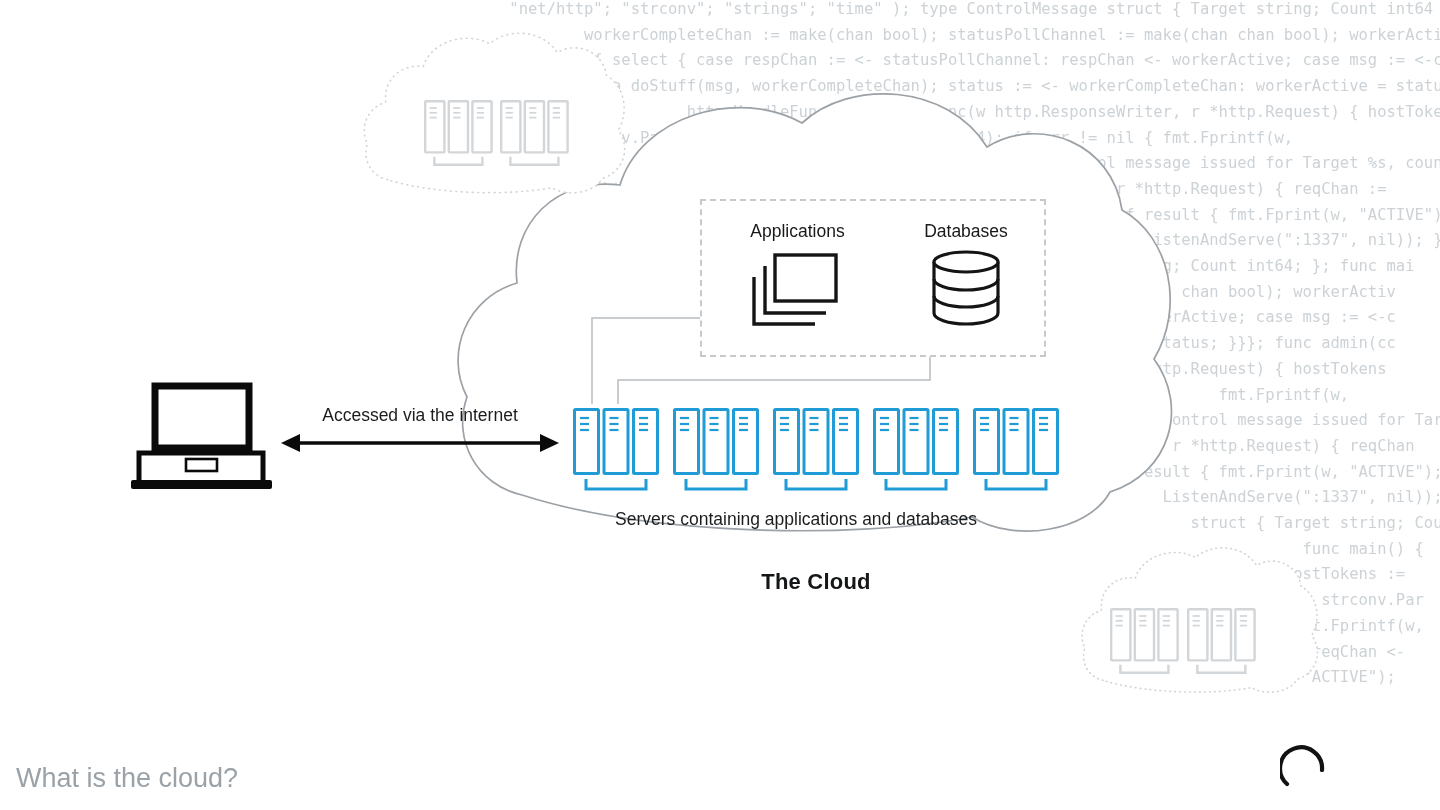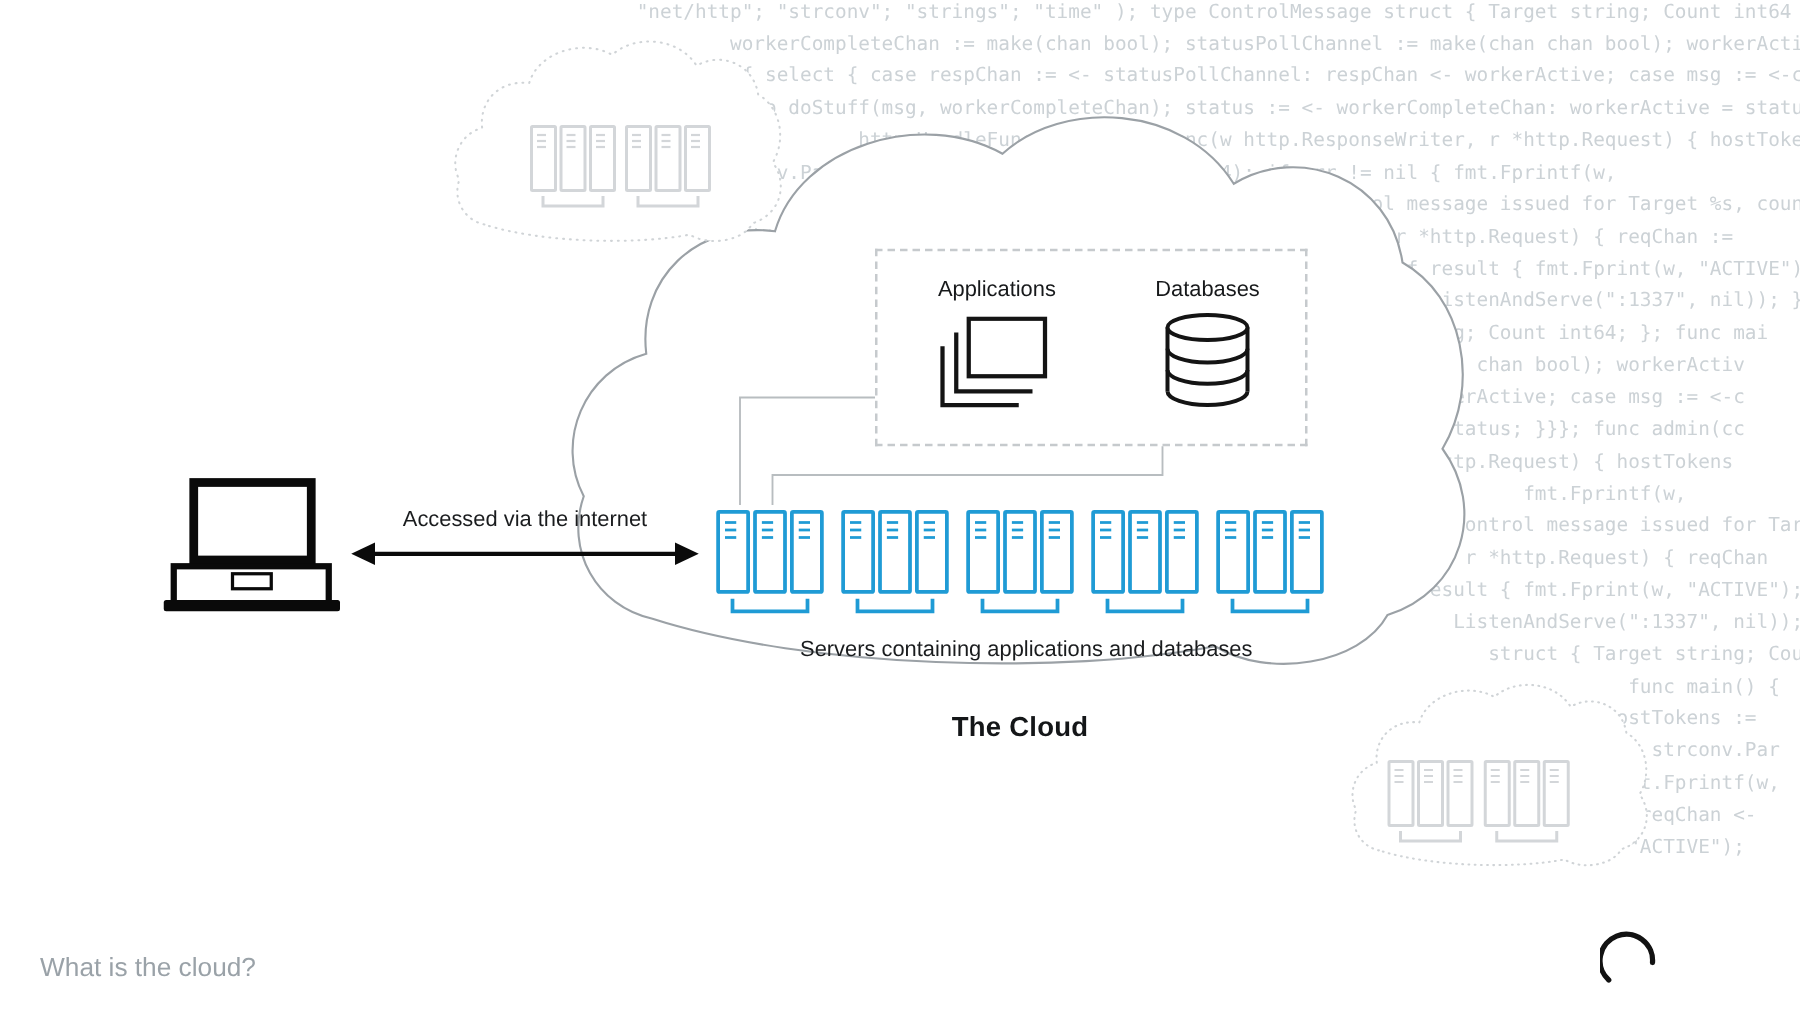--- a/index.html
+++ b/index.html
@@ -13,26 +13,26 @@
     margin:0; z-index:0; overflow:hidden;
     font-family:"DejaVu Sans Mono", monospace;
     font-size:15.5px; line-height:25.7px;
     color:#ccd2d6; white-space:pre;
   }
   .art { position:absolute; left:0; top:0; z-index:1; }
   .overlay { position:absolute; z-index:2; }
 
   .label { color:#1a1c1e; font-size:17.5px; }
   .arrow-label { left:295px; top:405px; width:250px; text-align:center; }
-  .servers-caption { left:561px; top:509px; width:520px; text-align:center; }
+  .servers-caption { left:536px; top:509px; width:520px; text-align:center; }
   .cloud-title {
     left:616px; top:569px; width:400px; text-align:center;
     font-size:22px; font-weight:700; color:#141618; letter-spacing:0.2px;
   }
-  .footer-question { left:32px; top:763px; font-size:21px; color:#9aa2a8; }
+  .footer-question { left:16px; top:763px; font-size:27px; color:#9aa2a8; }
 
   .dashed-box {
     left:700px; top:199px; width:346px; height:158px;
     border:2px dashed #c6cacd; box-sizing:border-box;
   }
   .box-label { position:absolute; text-align:center; font-size:17.5px; color:#17191b; }
   .apps-label { left:18px; top:20px; width:155px; }
   .dbs-label  { left:193px; top:20px; width:142px; }
   .box-icon { position:absolute; }
   .apps-icon { left:48px; top:52px; }

